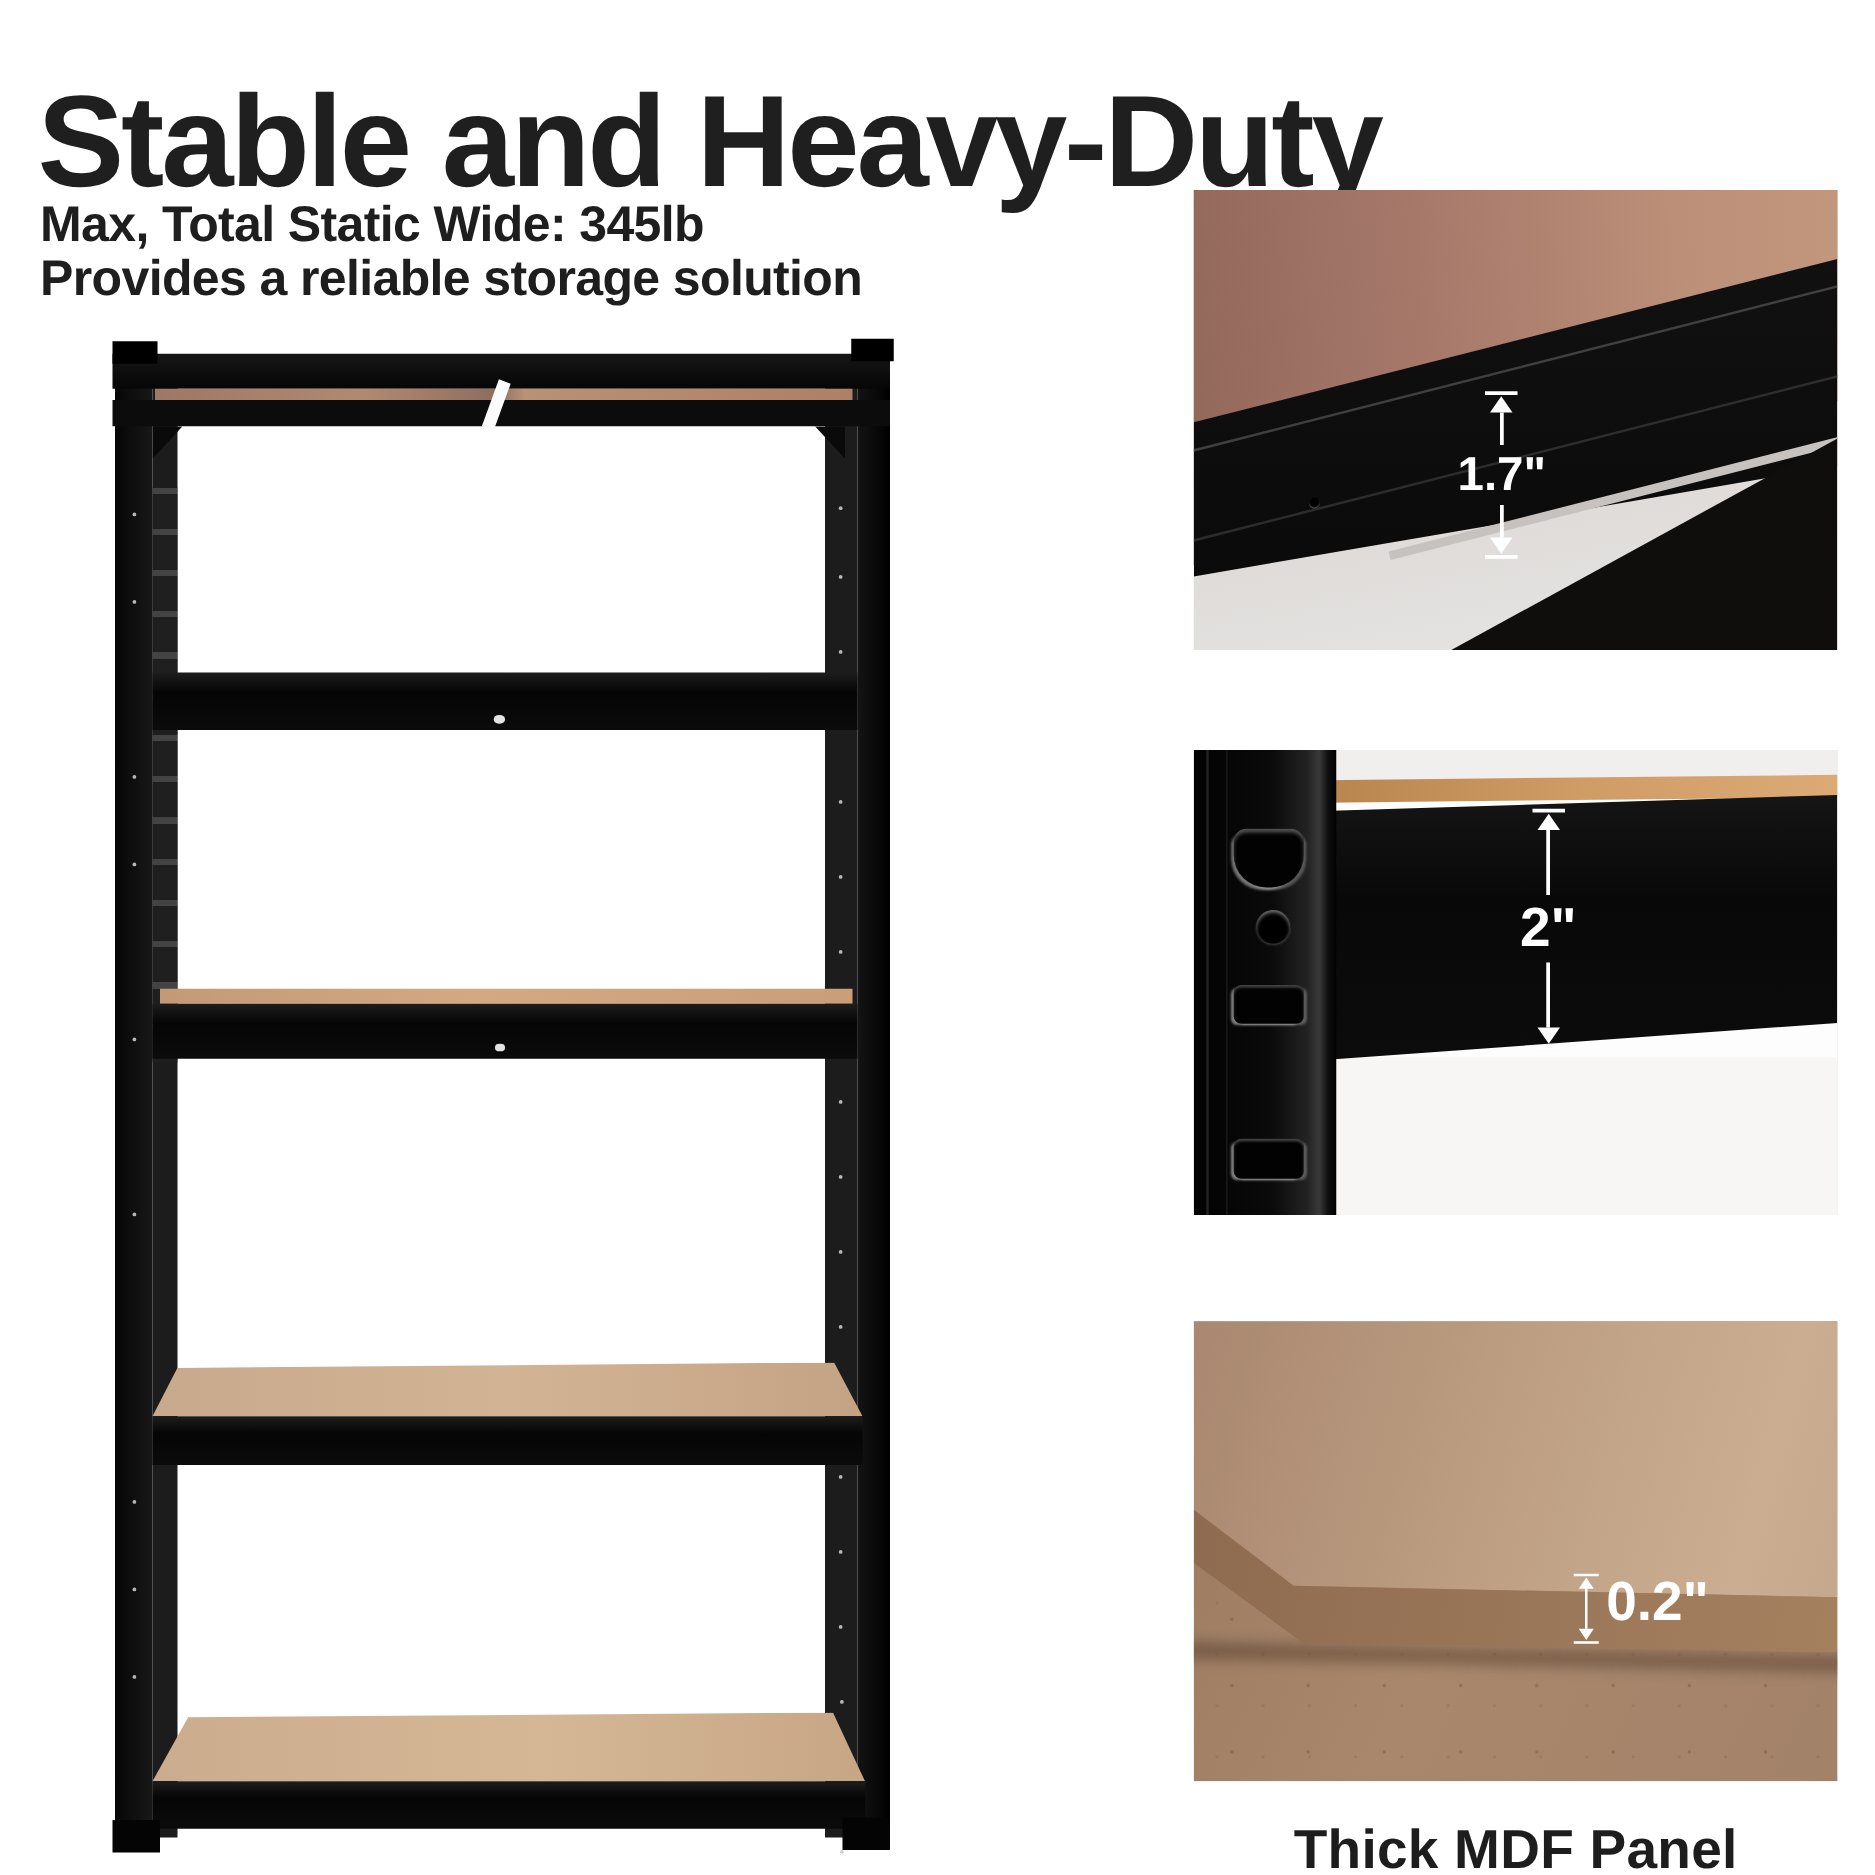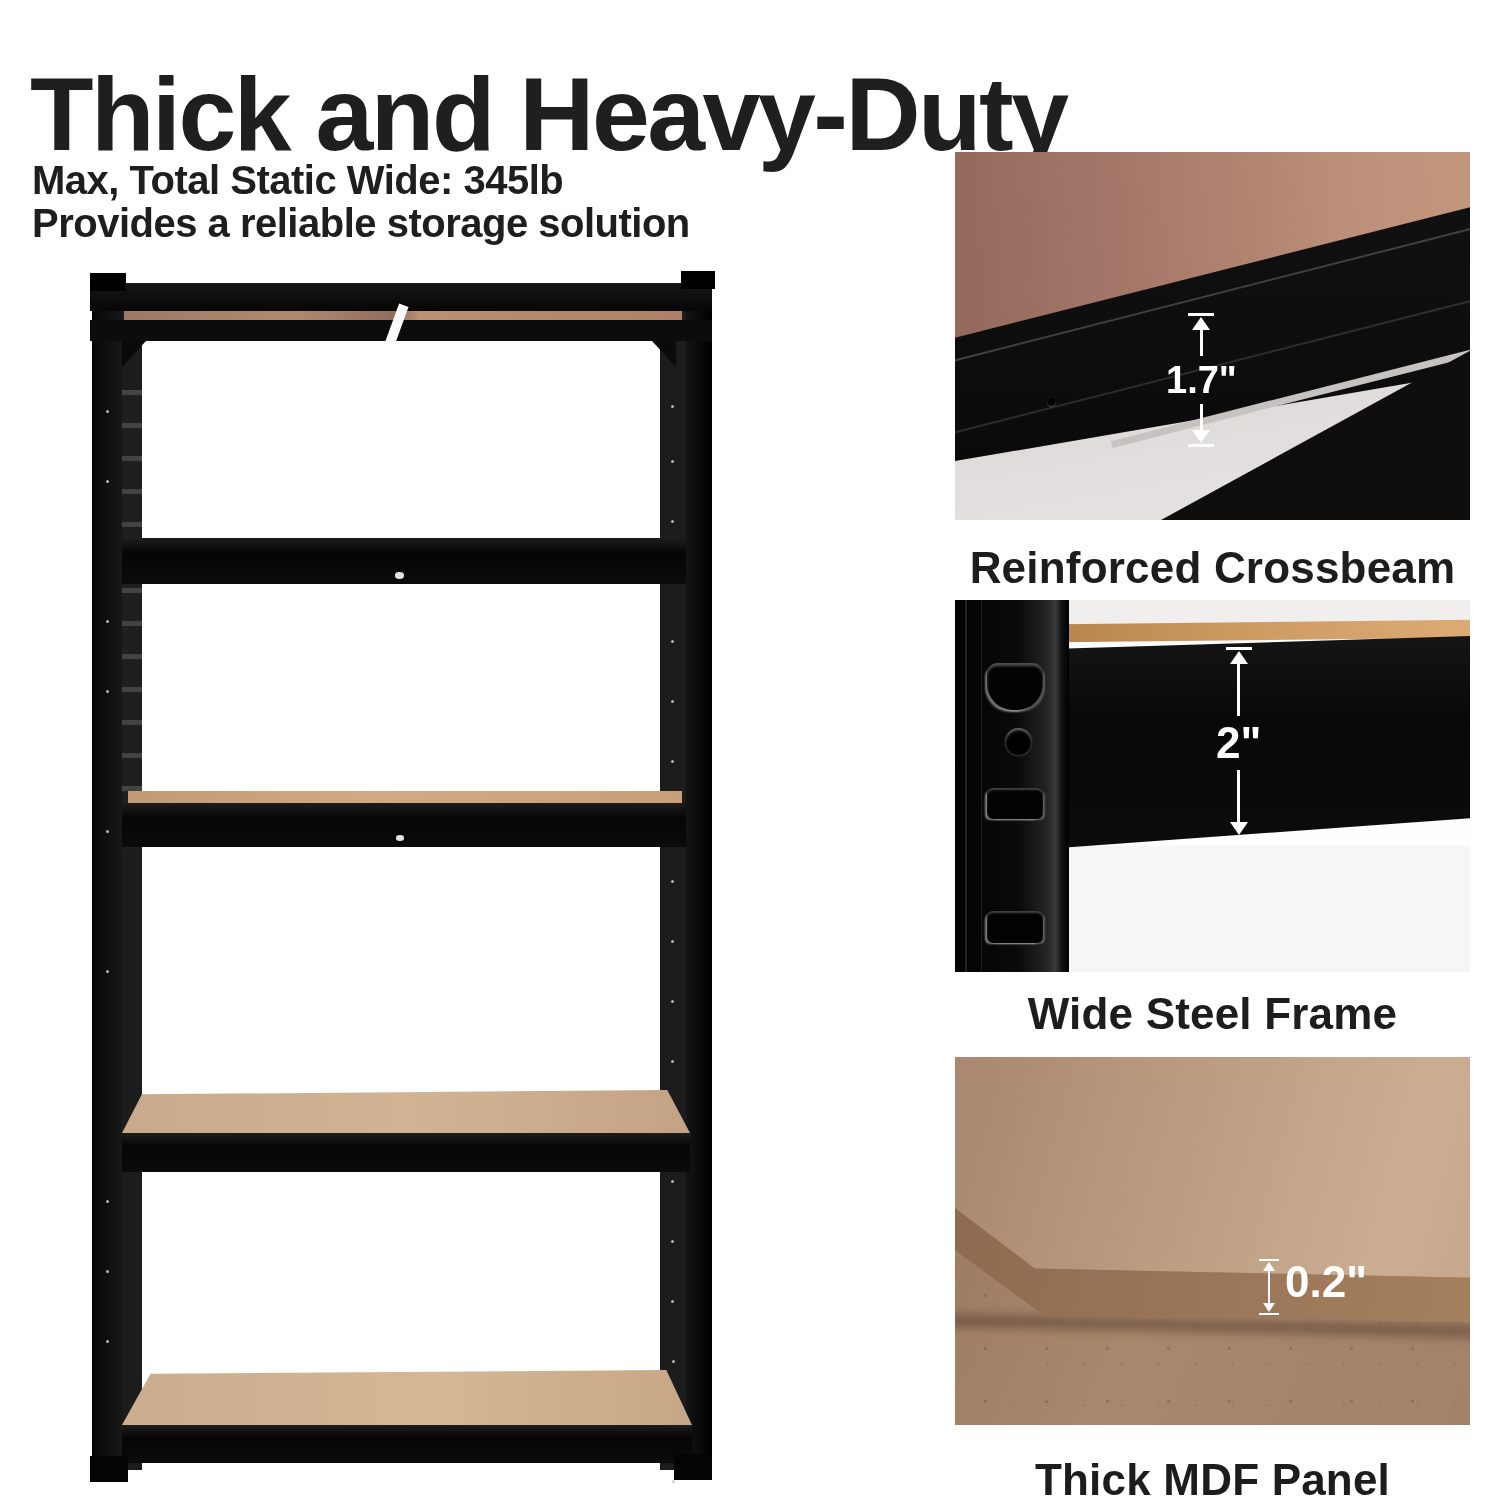--- a/index.html
+++ b/index.html
@@ -110,21 +110,21 @@
   .ma3 .tick{width:20px;height:2px;} .ma3 .seg{width:2px;}
   .ma3 .up{border-width:6px;border-bottom-width:9px;}
   .ma3 .dn{border-width:6px;border-top-width:9px;}
   .p3-lbl{position:absolute;left:330px;top:203px;font-size:44px;font-weight:700;color:#fff;
           line-height:1;z-index:9;white-space:nowrap;}
 </style>
 </head>
 <body>
 
 <header>
-  <h1 class="title">Thick and Heavy-Duty</h1>
+  <h1 class="title">Stable and Heavy-Duty</h1>
   <p class="sub sub1">Max, Total Static Wide: 345lb</p>
   <p class="sub sub2">Provides a reliable storage solution</p>
 </header>
 
 <div id="shelf">
   <i class="p channel" style="left:36px;top:30px;width:20px;height:1170px;"></i>
   <i class="p chan-slots" style="left:36px;top:120px;width:20px;height:460px;"></i>
   <i class="p channel" style="left:574px;top:26px;width:26px;height:1174px;"></i>
   <i class="p post-front-l" style="left:6px;top:14px;width:30px;height:1196px;"></i>
   <i class="p post-front-r" style="left:600px;top:12px;width:26px;height:1194px;"></i>
@@ -170,21 +170,20 @@
     <div class="ma ma1">
       <span class="tick"></span>
       <span class="up"></span>
       <span class="seg"></span>
       <span class="lbl">1.7"</span>
       <span class="seg"></span>
       <span class="dn"></span>
       <span class="tick"></span>
     </div>
   </div>
-  <figcaption>Reinforced Crossbeam</figcaption>
 </figure>
 
 <figure class="feature f2">
   <div class="photo ph2">
     <div class="p2-base"></div>
     <div class="p2-topband"></div>
     <div class="p2-botband"></div>
     <div class="p2-mdf"></div>
     <div class="p2-beam"></div>
     <div class="p2-post"></div>
@@ -197,21 +196,20 @@
     <div class="ma ma2">
       <span class="tick"></span>
       <span class="up"></span>
       <span class="seg"></span>
       <span class="lbl">2"</span>
       <span class="seg"></span>
       <span class="dn"></span>
       <span class="tick"></span>
     </div>
   </div>
-  <figcaption>Wide Steel Frame</figcaption>
 </figure>
 
 <figure class="feature f3">
   <div class="photo ph3">
     <div class="p3-base"></div>
     <div class="p3-speck"></div>
     <div class="p3-shadow"></div>
     <div class="p3-top"></div>
     <div class="p3-face"></div>
     <div class="ma ma3">

